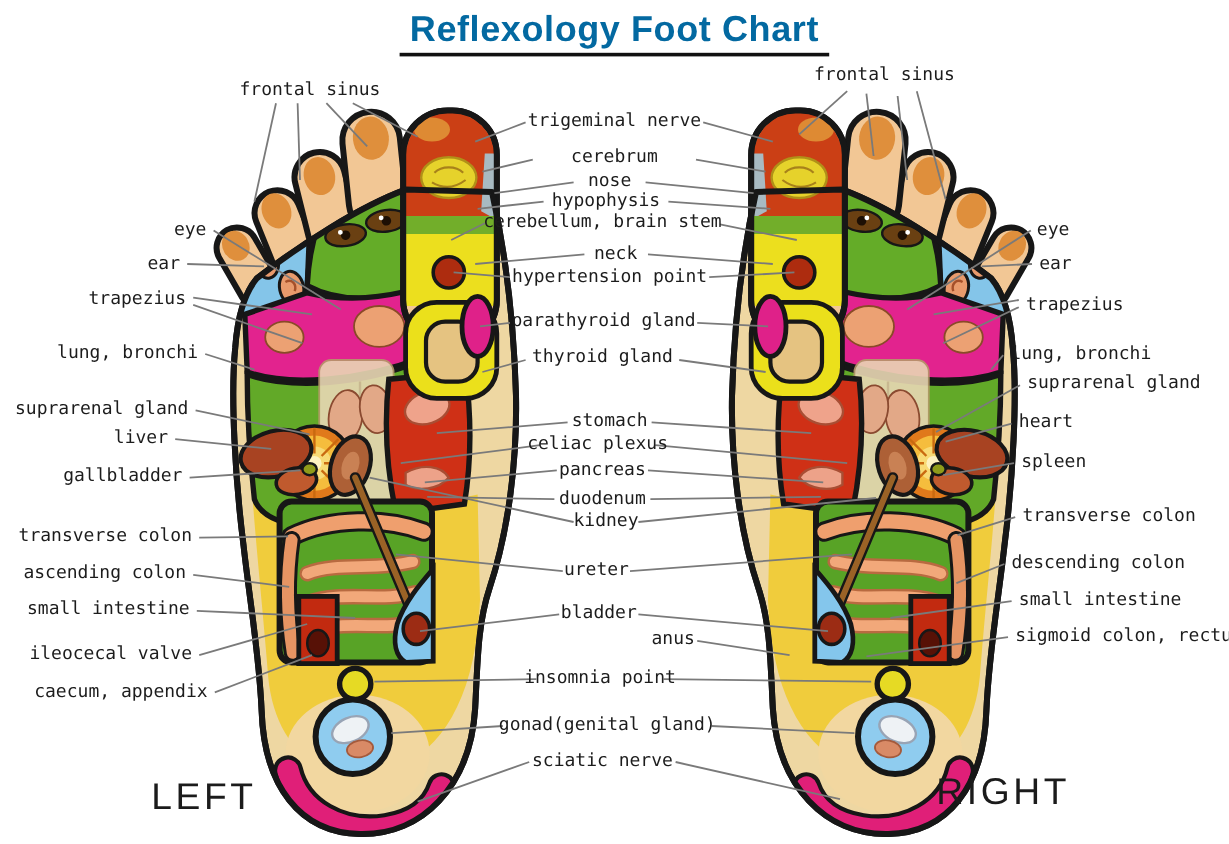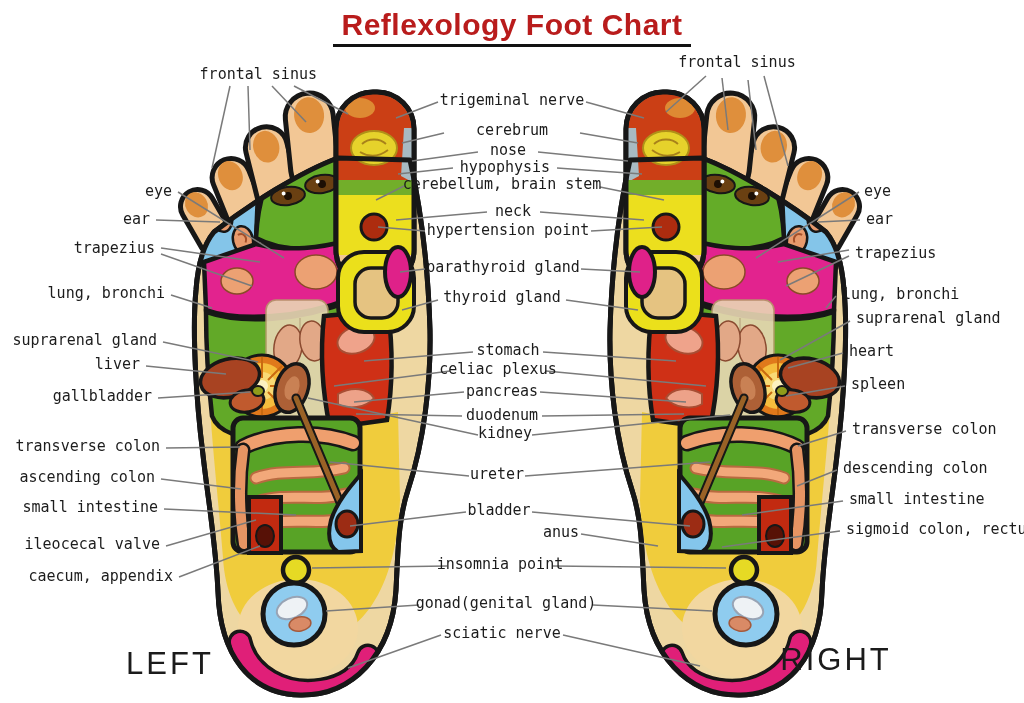--- a/index.html
+++ b/index.html
@@ -1,20 +1,20 @@
 <!DOCTYPE html>
 <html><head>
 <meta charset="utf-8">
 <style>
   html,body{margin:0;padding:0;background:#ffffff;}
   .stage{position:relative;width:1024px;height:703px;background:#ffffff;overflow:hidden;
          font-family:"Liberation Sans",sans-serif;}
   .title-wrap{position:absolute;top:8px;left:0;width:100%;text-align:center;}
   .title{display:inline-block;font-family:"Liberation Sans",sans-serif;font-weight:700;
-         font-size:30px;color:#b91c1c;border-bottom:3px solid #111;padding:0 8px 2px 8px;
+         font-size:30px;color:#0369a1;border-bottom:3px solid #111;padding:0 8px 2px 8px;
          letter-spacing:0.5px;}
   svg{position:absolute;top:0;left:0;}
   .skin{fill:#f2c795;stroke:#171717;stroke-width:5;}
   .tip{fill:#df8f3c;}
   .sole{fill:#eed7a2;stroke:#171717;stroke-width:5;stroke-linejoin:round;}
   .sole-outline{fill:none;stroke:#171717;stroke-width:5;stroke-linejoin:round;}
   .zone-label{font-family:"DejaVu Sans Mono",monospace;font-size:15px;fill:#1c1c1c;}
   .leader{stroke:#7a7a7a;stroke-width:1.5;}
   .caption{font-family:"Liberation Sans",sans-serif;font-size:31px;letter-spacing:3px;fill:#1b1b1b;}
 </style>

